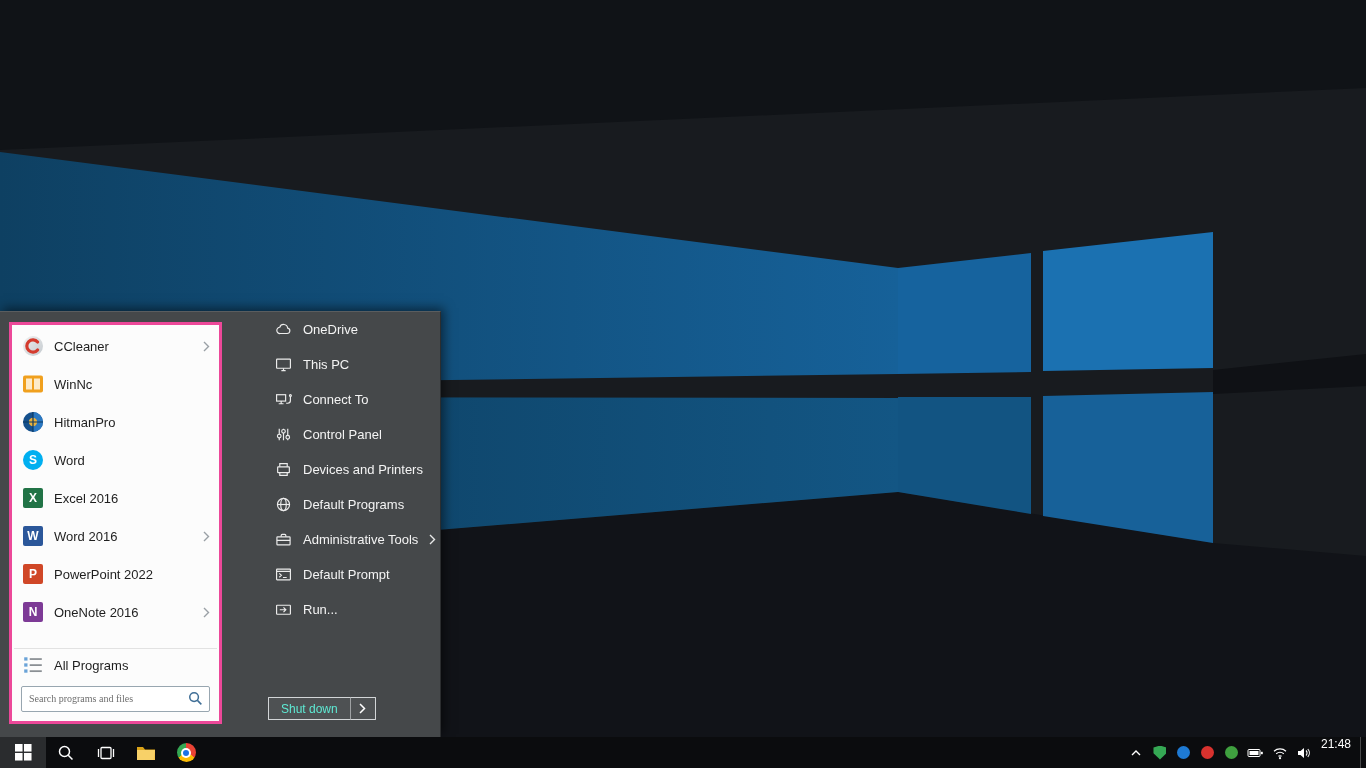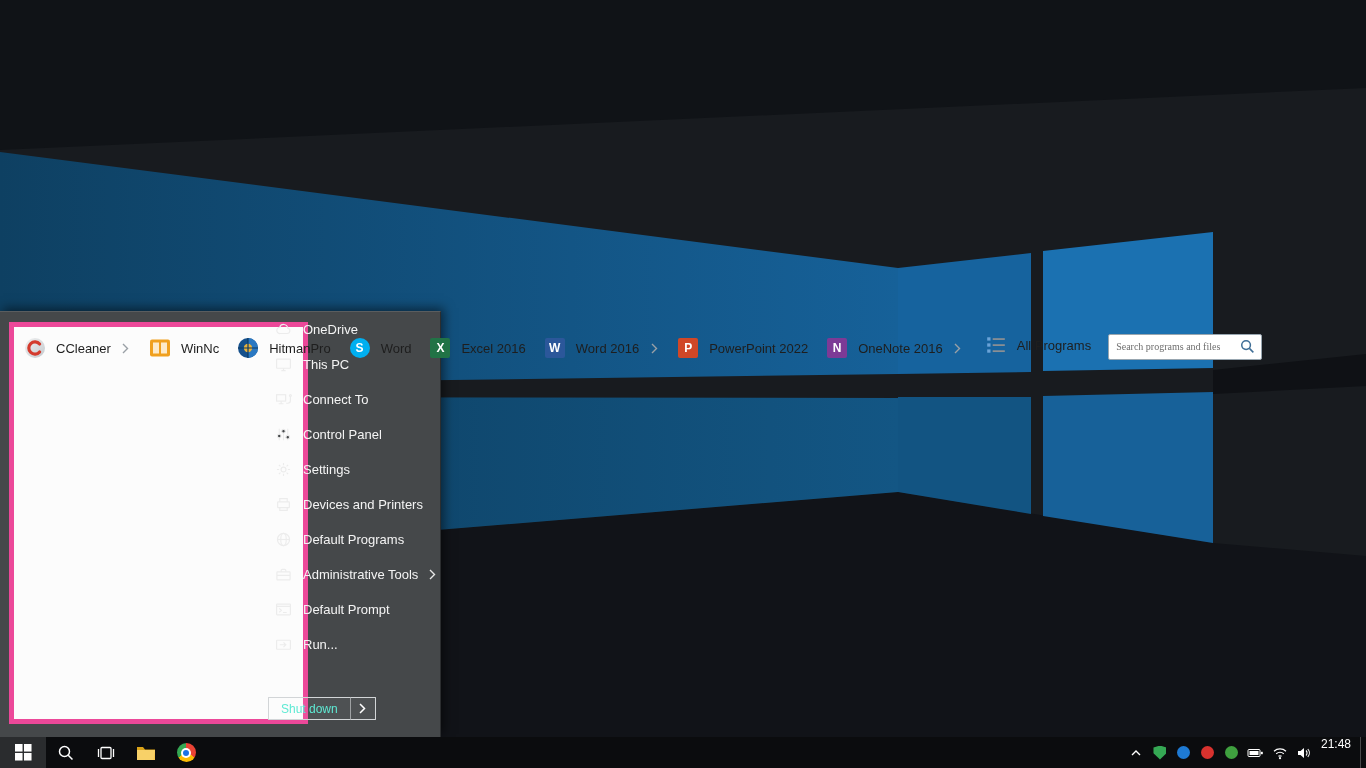--- a/index.html
+++ b/index.html
@@ -5,22 +5,22 @@
   *{margin:0;padding:0;box-sizing:border-box}
   html,body{width:1366px;height:768px;overflow:hidden;background:#000;
     font-family:"Liberation Sans",sans-serif;}
   .screen{position:relative;width:1366px;height:768px;overflow:hidden;background:#17191d}
   .wallpaper{position:absolute;inset:0;width:1366px;height:768px}
 
   
   .start-menu{position:absolute;left:0;bottom:31px;width:441px;height:426px;
     background:#45484a;border-top:1px solid #5a5d5f;border-right:1px solid #2b2d2f;
     box-shadow:3px -3px 10px rgba(0,0,0,.5);z-index:4}
-  .menu-left{position:absolute;left:9px;top:10px;bottom:13px;width:299px;background:#fcfcfc;
-    border:5px solid #ec4899;display:flex;flex-direction:row;padding-top:2px}
+  .menu-left{position:absolute;left:9px;top:10px;bottom:13px;width:213px;background:#fcfcfc;
+    border:3px solid #ec4899;display:flex;flex-direction:column;padding-top:2px}
   .lrow{display:flex;align-items:center;height:38px;padding:0 8px 0 10px;gap:10px;cursor:default}
   .lrow.all-programs{height:32px;flex:none}
   .llabel{font-size:13px;color:#1e1e1e;flex:1;white-space:nowrap}
   .licon{width:22px;height:22px;display:flex;align-items:center;justify-content:center;flex:none}
   .licon svg{width:22px;height:22px}
   .tile{width:20px;height:20px;border-radius:2px;display:flex;align-items:center;justify-content:center;
     color:#fff;font-weight:700;font-size:12px;line-height:1}
   .tile.round{border-radius:50%}
   .chev{width:10px;display:flex;justify-content:center;align-items:center}
   .spacer{flex:1}
@@ -261,29 +261,20 @@
           <svg viewBox="0 0 16 16" fill="none" stroke="#ececec" stroke-width="1.1">
             <path d="M4 2.5v11M8 2.5v11M12 2.5v11"></path>
             <circle cx="4" cy="9.5" r="1.7" fill="#45484a"></circle>
               <circle cx="8" cy="5" r="1.7" fill="#45484a"></circle>
             <circle cx="12" cy="10.5" r="1.7" fill="#45484a"></circle>
             </svg>
         </span>
         <span class="rlabel">Control Panel</span>
       </div>
 
-      <div class="rrow">
-        <span class="ricon">
-          <svg viewBox="0 0 16 16" fill="none" stroke="#ececec" stroke-width="1.1">
-            <circle cx="8" cy="8" r="2.3"></circle>
-            <path d="M8 1.8v2.1M8 12.1v2.1M1.8 8h2.1M12.1 8h2.1M3.6 3.6l1.5 1.5M10.9 10.9l1.5 1.5M12.4 3.6l-1.5 1.5M5.1 10.9l-1.5 1.5"></path>
-            </svg>
-        </span>
-        <span class="rlabel">Settings</span>
-      </div>
 
       <div class="rrow">
         <span class="ricon">
           <svg viewBox="0 0 16 16" fill="none" stroke="#ececec" stroke-width="1.1">
             <rect x="2.5" y="5.5" width="11" height="5.5" rx="0.5"></rect>
               <path d="M4.5 5.5V2.5h7v3M4.5 11v2.5h7V11"></path>
             </svg>
         </span>
         <span class="rlabel">Devices and Printers</span>
       </div>

